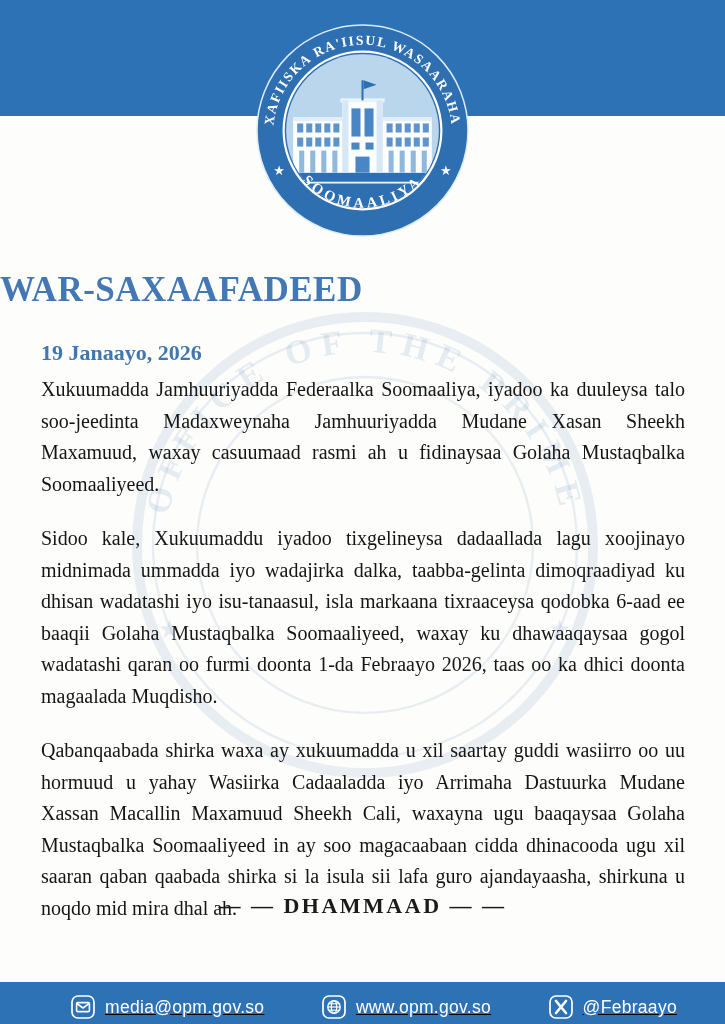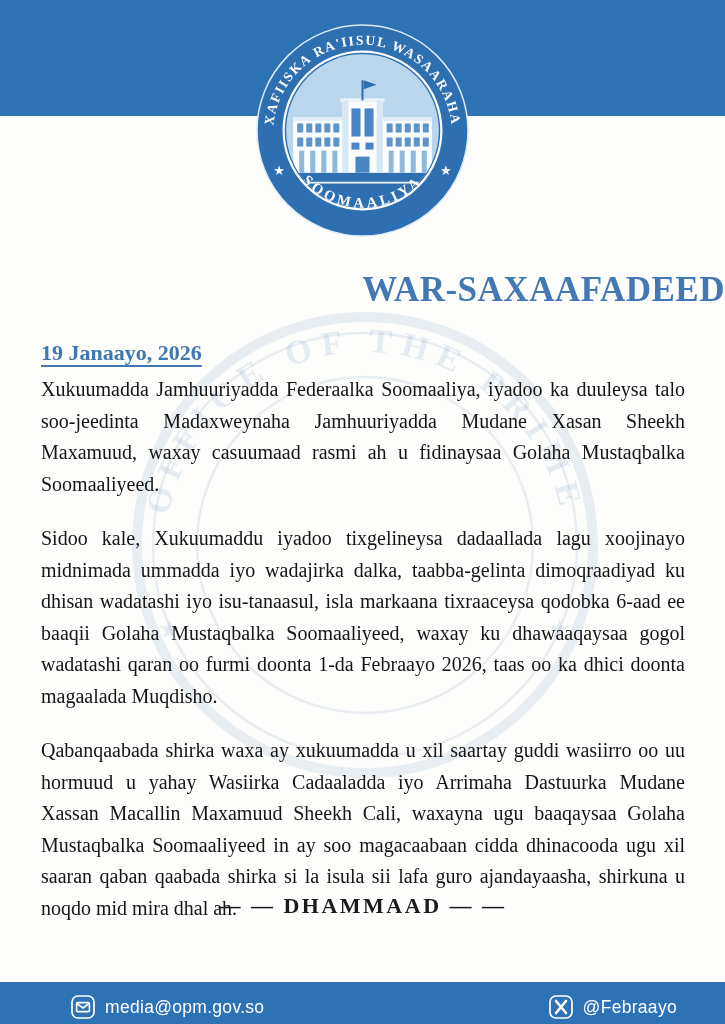--- a/index.html
+++ b/index.html
@@ -22,29 +22,28 @@
     position:absolute;top:24px;left:256px;width:213px;height:213px;
   }
   
   .watermark{
     position:absolute;top:308px;left:128px;width:474px;height:474px;
     opacity:1;pointer-events:none;
   }
   
   .doc-title{
     position:absolute;top:270px;left:0;width:725px;
-    text-align:right;
+    text-align:left;
     font-size:35px;font-weight:bold;
     color:#4478b4;letter-spacing:.5px;
   }
   .doc-date{
     position:absolute;top:340px;left:41px;
     font-size:22px;font-weight:bold;
     color:#4077af;
-    text-decoration:underline;
     text-underline-offset:5px;
     text-align:right;
   }
   .body-text{
     position:absolute;top:374px;left:41px;width:644px;
     font-size:20px;line-height:31.5px;
     color:#151515;
     text-align:justify;
   }
   .body-text p{margin:0 0 23px 0;}
@@ -53,21 +52,21 @@
     text-align:center;
     font-size:22px;font-weight:bold;color:#1b1b1b;
     letter-spacing:2.5px;
   }
   
   .footer{
     position:absolute;left:0;bottom:0;width:725px;height:42px;
     background:#2e72b6;
     display:flex;align-items:center;
     justify-content:space-between;
-    padding:8px 48px 0 70px;box-sizing:border-box;
+    padding:8px 48px 0 70px;box-sizing:border-box;text-decoration:underline;
   }
   .footer-item{
     display:flex;align-items:center;gap:9px;
     color:#ffffff;
     font-family:"Liberation Sans", sans-serif;
     font-size:17.5px;letter-spacing:.3px;
     cursor:pointer;
   }
   .footer-item .ficon{width:26px;height:26px;display:block;}
 </style>
@@ -194,20 +193,31 @@
 
     <div class="footer-item">
       <svg class="ficon" viewBox="0 0 26 26">
         <rect x="2" y="2" width="22" height="22" rx="6" fill="none" stroke="#ffffff" stroke-width="1.7"></rect>
         <rect x="6.6" y="8.6" width="12.8" height="9" rx="1.2" fill="none" stroke="#ffffff" stroke-width="1.6"></rect>
         <path d="M7 9.6 L13 14 L19 9.6" fill="none" stroke="#ffffff" stroke-width="1.6" stroke-linecap="round" stroke-linejoin="round"></path>
       </svg>
       <span>media@opm.gov.so</span>
     </div>
 
+    <div class="footer-item">
+      <svg class="ficon" viewBox="0 0 26 26">
+        <rect x="2" y="2" width="22" height="22" rx="6" fill="none" stroke="#ffffff" stroke-width="1.7"></rect>
+        <circle cx="13" cy="13" r="6.2" fill="none" stroke="#ffffff" stroke-width="1.4"></circle>
+        <ellipse cx="13" cy="13" rx="2.7" ry="6.2" fill="none" stroke="#ffffff" stroke-width="1.2"></ellipse>
+        <line x1="6.8" y1="13" x2="19.2" y2="13" stroke="#ffffff" stroke-width="1.2"></line>
+        <line x1="7.8" y1="9.8" x2="18.2" y2="9.8" stroke="#ffffff" stroke-width="1.1"></line>
+        <line x1="7.8" y1="16.2" x2="18.2" y2="16.2" stroke="#ffffff" stroke-width="1.1"></line>
+      </svg>
+      <span>www.opm.gov.so</span>
+    </div>
 
     <div class="footer-item">
       <svg class="ficon" viewBox="0 0 26 26">
         <rect x="2" y="2" width="22" height="22" rx="6" fill="none" stroke="#ffffff" stroke-width="1.7"></rect>
         <path d="M8 7 L18 19 M18 7 L8 19" fill="none" stroke="#ffffff" stroke-width="2.6" stroke-linecap="round"></path>
       </svg>
       <span>@Febraayo</span>
     </div>
 
   </div>

